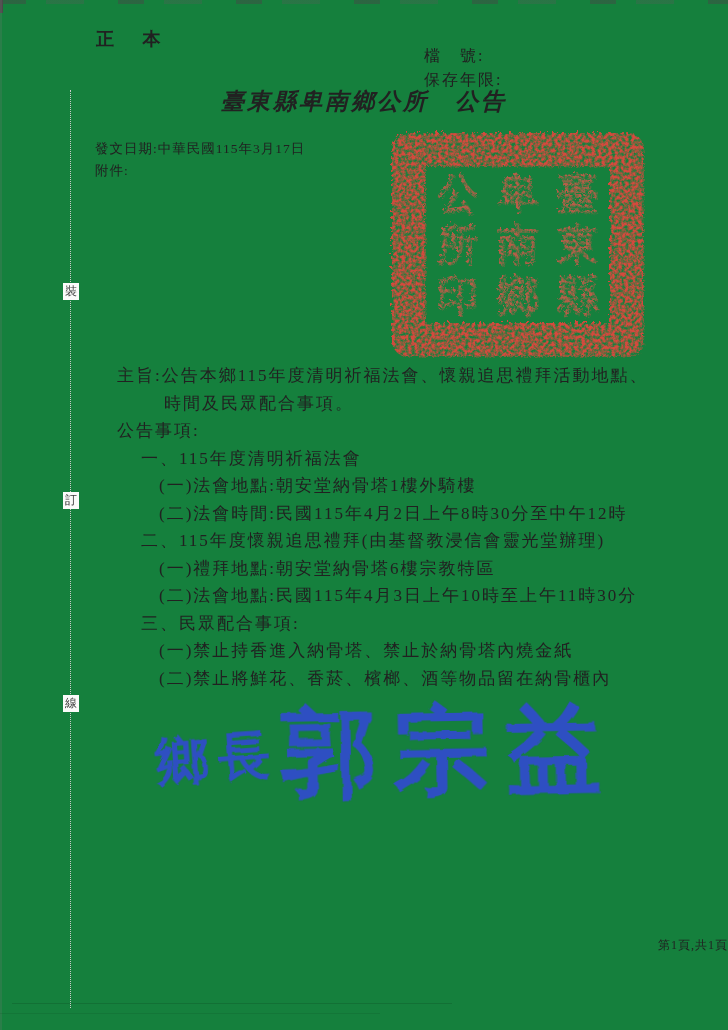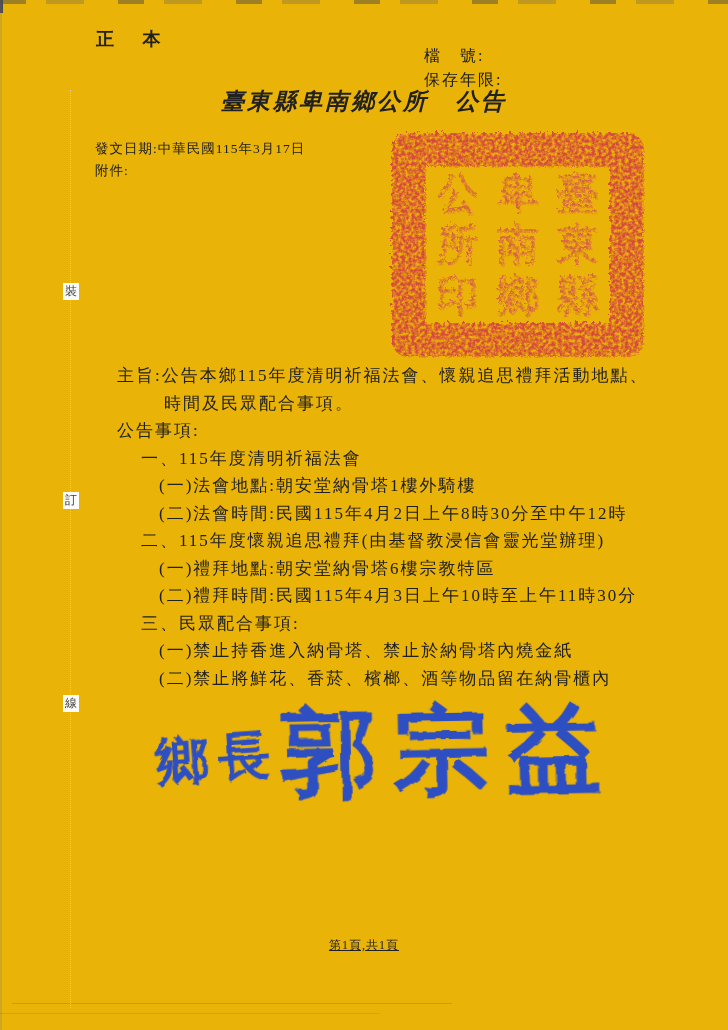--- a/index.html
+++ b/index.html
@@ -1,18 +1,18 @@
 <!DOCTYPE html>
 <html><head>
 <meta charset="utf-8">
 <style>
   html,body{margin:0;padding:0;background:#9a9a9a;}
   .page{
     position:relative;width:728px;height:1030px;margin:0 auto;
-    background:#eab308;overflow:hidden;
+    background:#15803d;overflow:hidden;
     font-family:"Liberation Serif", serif;color:#212121;
   }
   
   .edge-top{position:absolute;top:0;left:0;right:0;height:4px;opacity:.85;
     background:repeating-linear-gradient(90deg,
       rgba(70,70,70,.55) 0 26px, rgba(0,0,0,0) 26px 46px,
       rgba(90,90,90,.35) 46px 84px, rgba(0,0,0,0) 84px 118px);}
   .edge-corner{position:absolute;top:0;left:0;width:3px;height:13px;background:#4a4a4a;}
   .edge-left{position:absolute;top:0;left:0;bottom:0;width:2px;background:rgba(120,120,120,.22);}
   .edge-bottom-1{position:absolute;top:1003px;left:12px;width:440px;height:1px;background:rgba(0,0,0,.12);}
@@ -46,22 +46,22 @@
   .ln{white-space:nowrap;}
   .ind-cont{padding-left:47px}
   .ind-item{padding-left:24px}
   .ind-sub{padding-left:42px}
   
   .sig{position:absolute;filter:url(#rough);color:#2e4fc2;font-weight:bold;
     text-shadow:0 0 1px rgba(46,79,194,.55);}
   .sig-title{left:156px;top:724px;font-size:52px;letter-spacing:10px;transform:rotate(-4deg);}
   .sig-name{left:282px;top:688px;font-size:96px;letter-spacing:16px;transform:rotate(-1deg);}
   
-  .footer{position:absolute;left:0;right:0;top:937px;text-align:center;
-    font-size:12px;letter-spacing:1px;text-decoration:underline;}
+  .footer{position:absolute;left:0;right:0;top:937px;text-align:right;
+    font-size:12px;letter-spacing:1px;}
 </style>
 </head>
 <body>
 
 <svg width="0" height="0" style="position:absolute" aria-hidden="true">
   <defs>
     <filter id="stamp" x="-12%" y="-12%" width="124%" height="124%">
       <feTurbulence type="fractalNoise" baseFrequency="0.3" numOctaves="3" seed="7" result="n"></feTurbulence>
       <feDisplacementMap in="SourceGraphic" in2="n" scale="8" result="d"></feDisplacementMap>
       <feColorMatrix in="n" type="matrix" values="0 0 0 0 0  0 0 0 0 0  0 0 0 0 0  0 0 0 2.4 -0.6" result="a"></feColorMatrix>
@@ -116,21 +116,21 @@
     <div class="ln"><span>主旨:</span><span>公告本鄉115年度清明祈福法會、懷親追思禮拜活動地點、</span></div>
     <div class="ln ind-cont">時間及民眾配合事項。</div>
     <div class="ln">公告事項:</div>
 
     <div class="ln ind-item"><span>一、</span><span>115年度清明祈福法會</span></div>
     <div class="ln ind-sub">(一)法會地點:朝安堂納骨塔1樓外騎樓</div>
     <div class="ln ind-sub">(二)法會時間:民國115年4月2日上午8時30分至中午12時</div>
 
     <div class="ln ind-item"><span>二、</span><span>115年度懷親追思禮拜(由基督教浸信會靈光堂辦理)</span></div>
     <div class="ln ind-sub">(一)禮拜地點:朝安堂納骨塔6樓宗教特區</div>
-    <div class="ln ind-sub">(二)禮拜時間:民國115年4月3日上午10時至上午11時30分</div>
+    <div class="ln ind-sub">(二)法會地點:民國115年4月3日上午10時至上午11時30分</div>
 
     <div class="ln ind-item"><span>三、</span><span>民眾配合事項:</span></div>
     <div class="ln ind-sub">(一)禁止持香進入納骨塔、禁止於納骨塔內燒金紙</div>
     <div class="ln ind-sub">(二)禁止將鮮花、香菸、檳榔、酒等物品留在納骨櫃內</div>
   </div>
 
   <div class="sig sig-title">鄉長</div>
   <div class="sig sig-name">郭宗益</div>
 
   <div class="footer">第1頁,共1頁</div>

